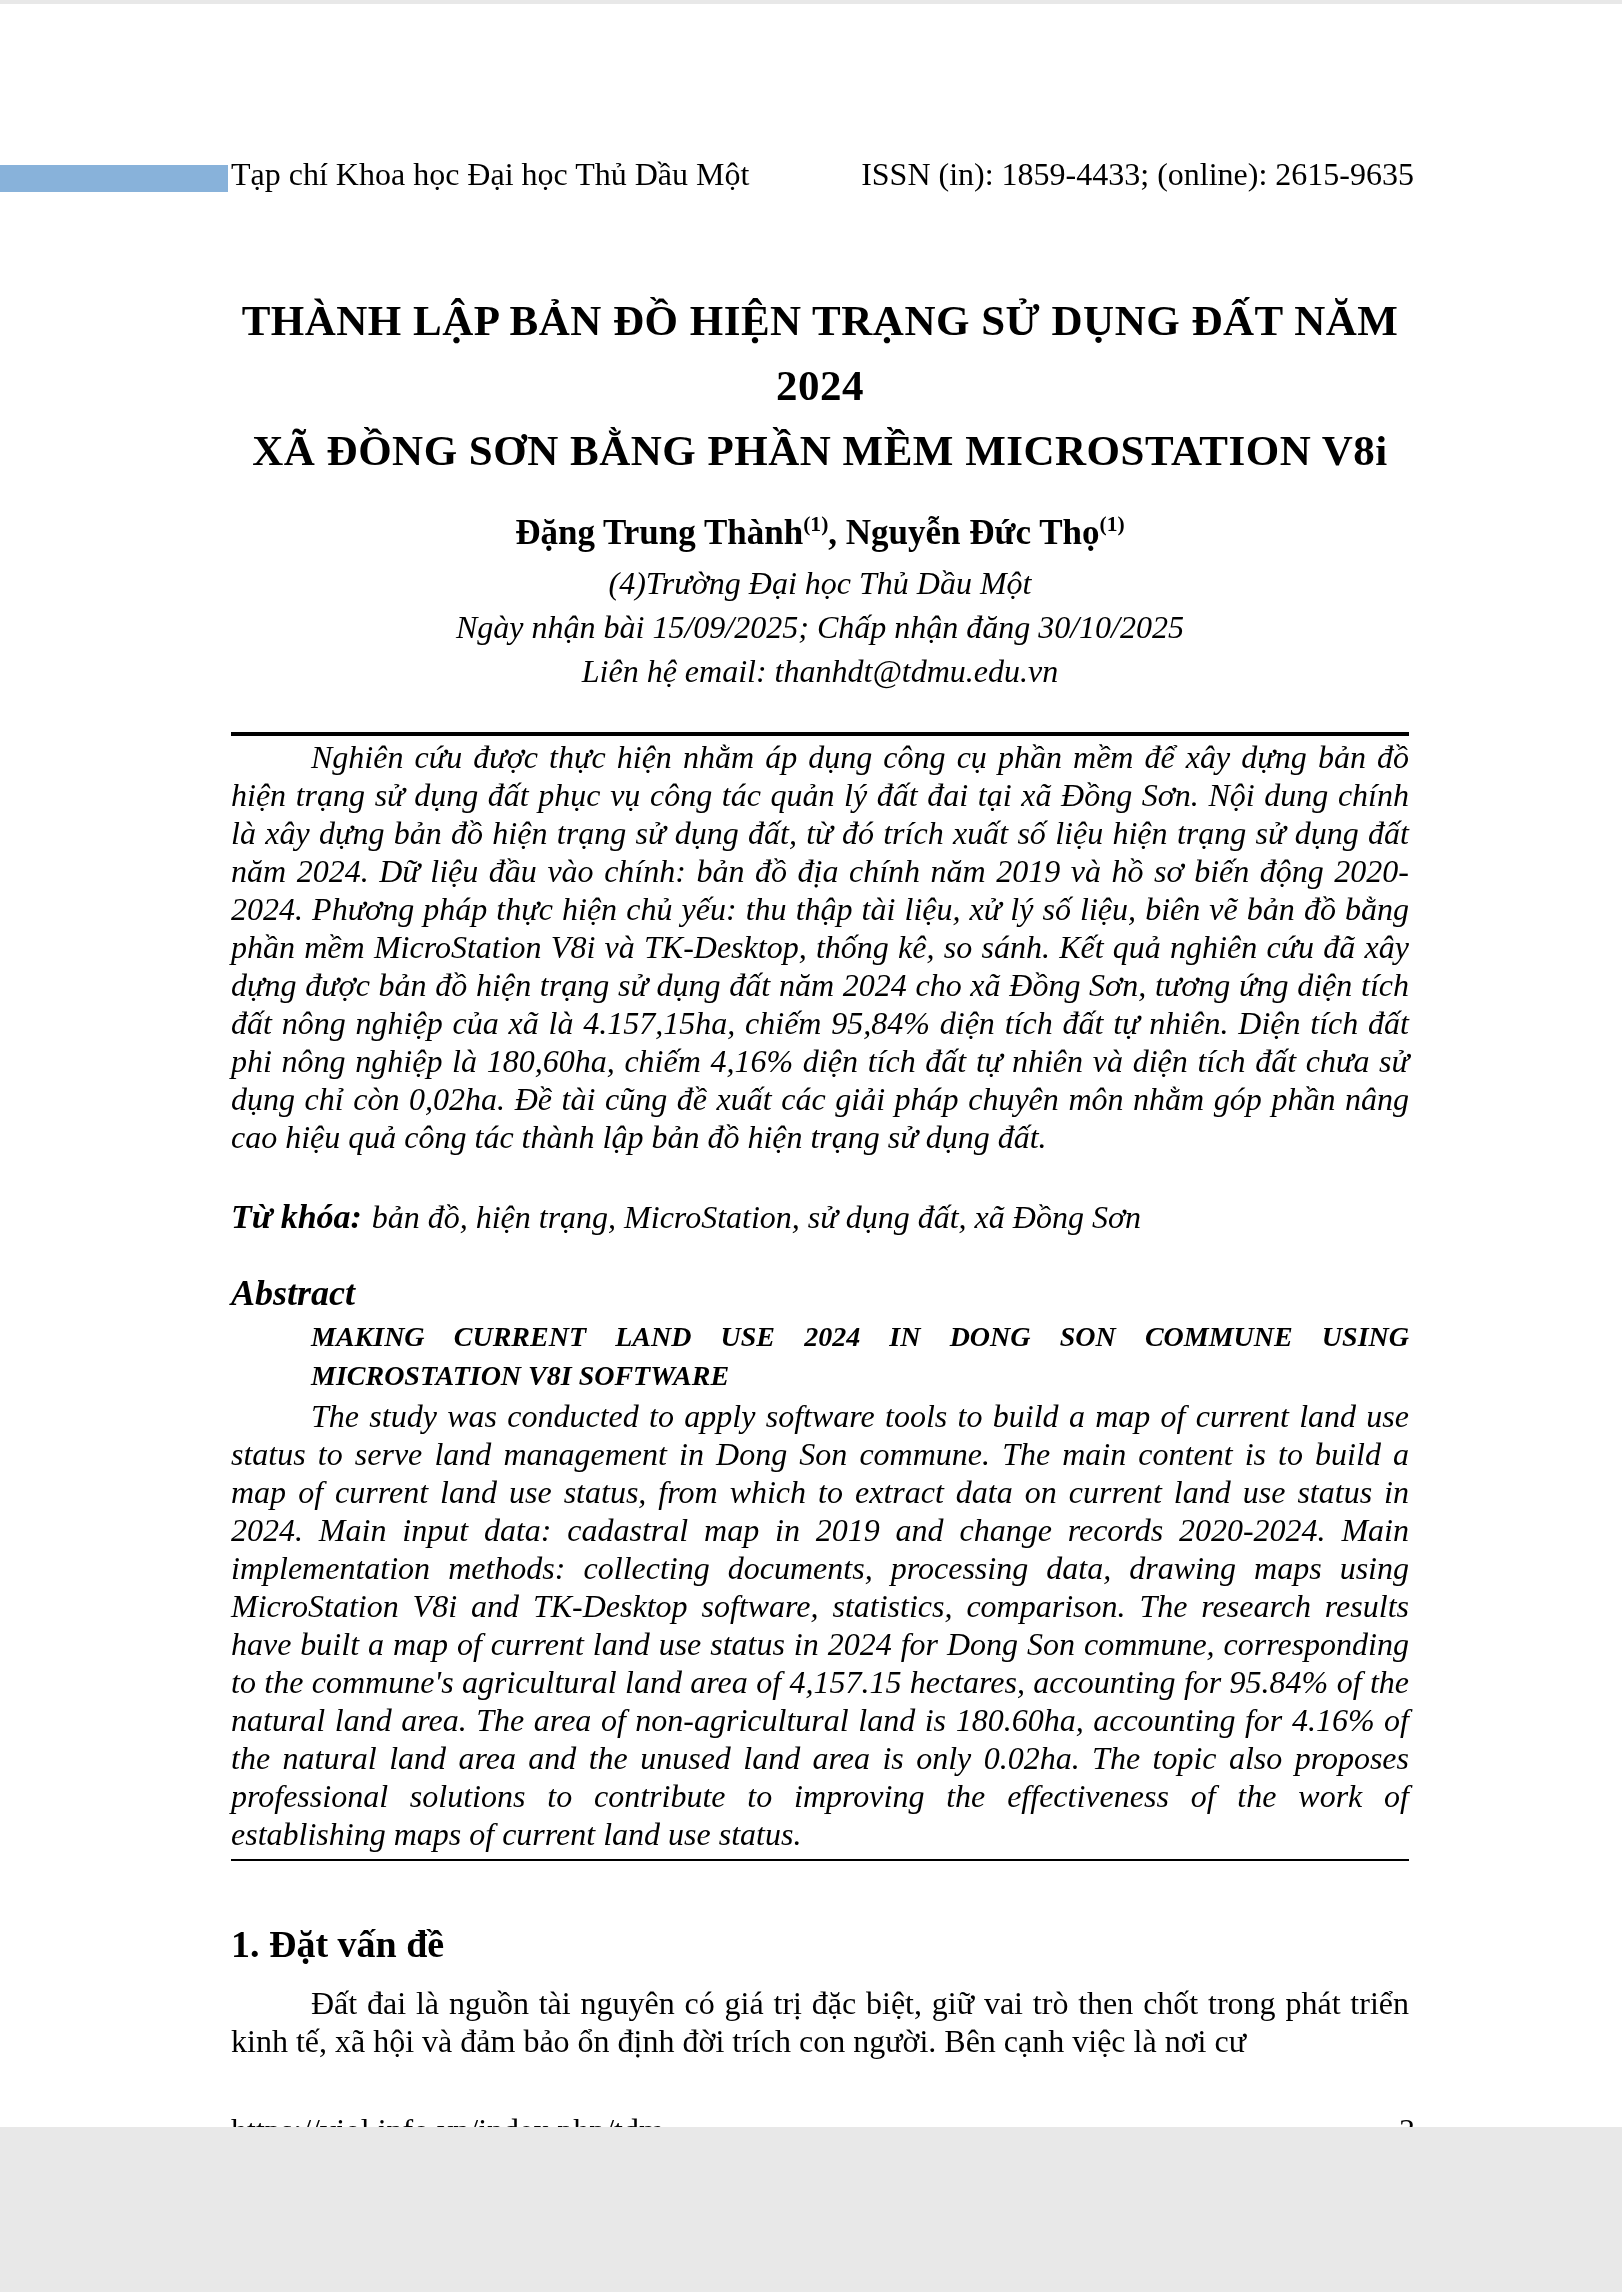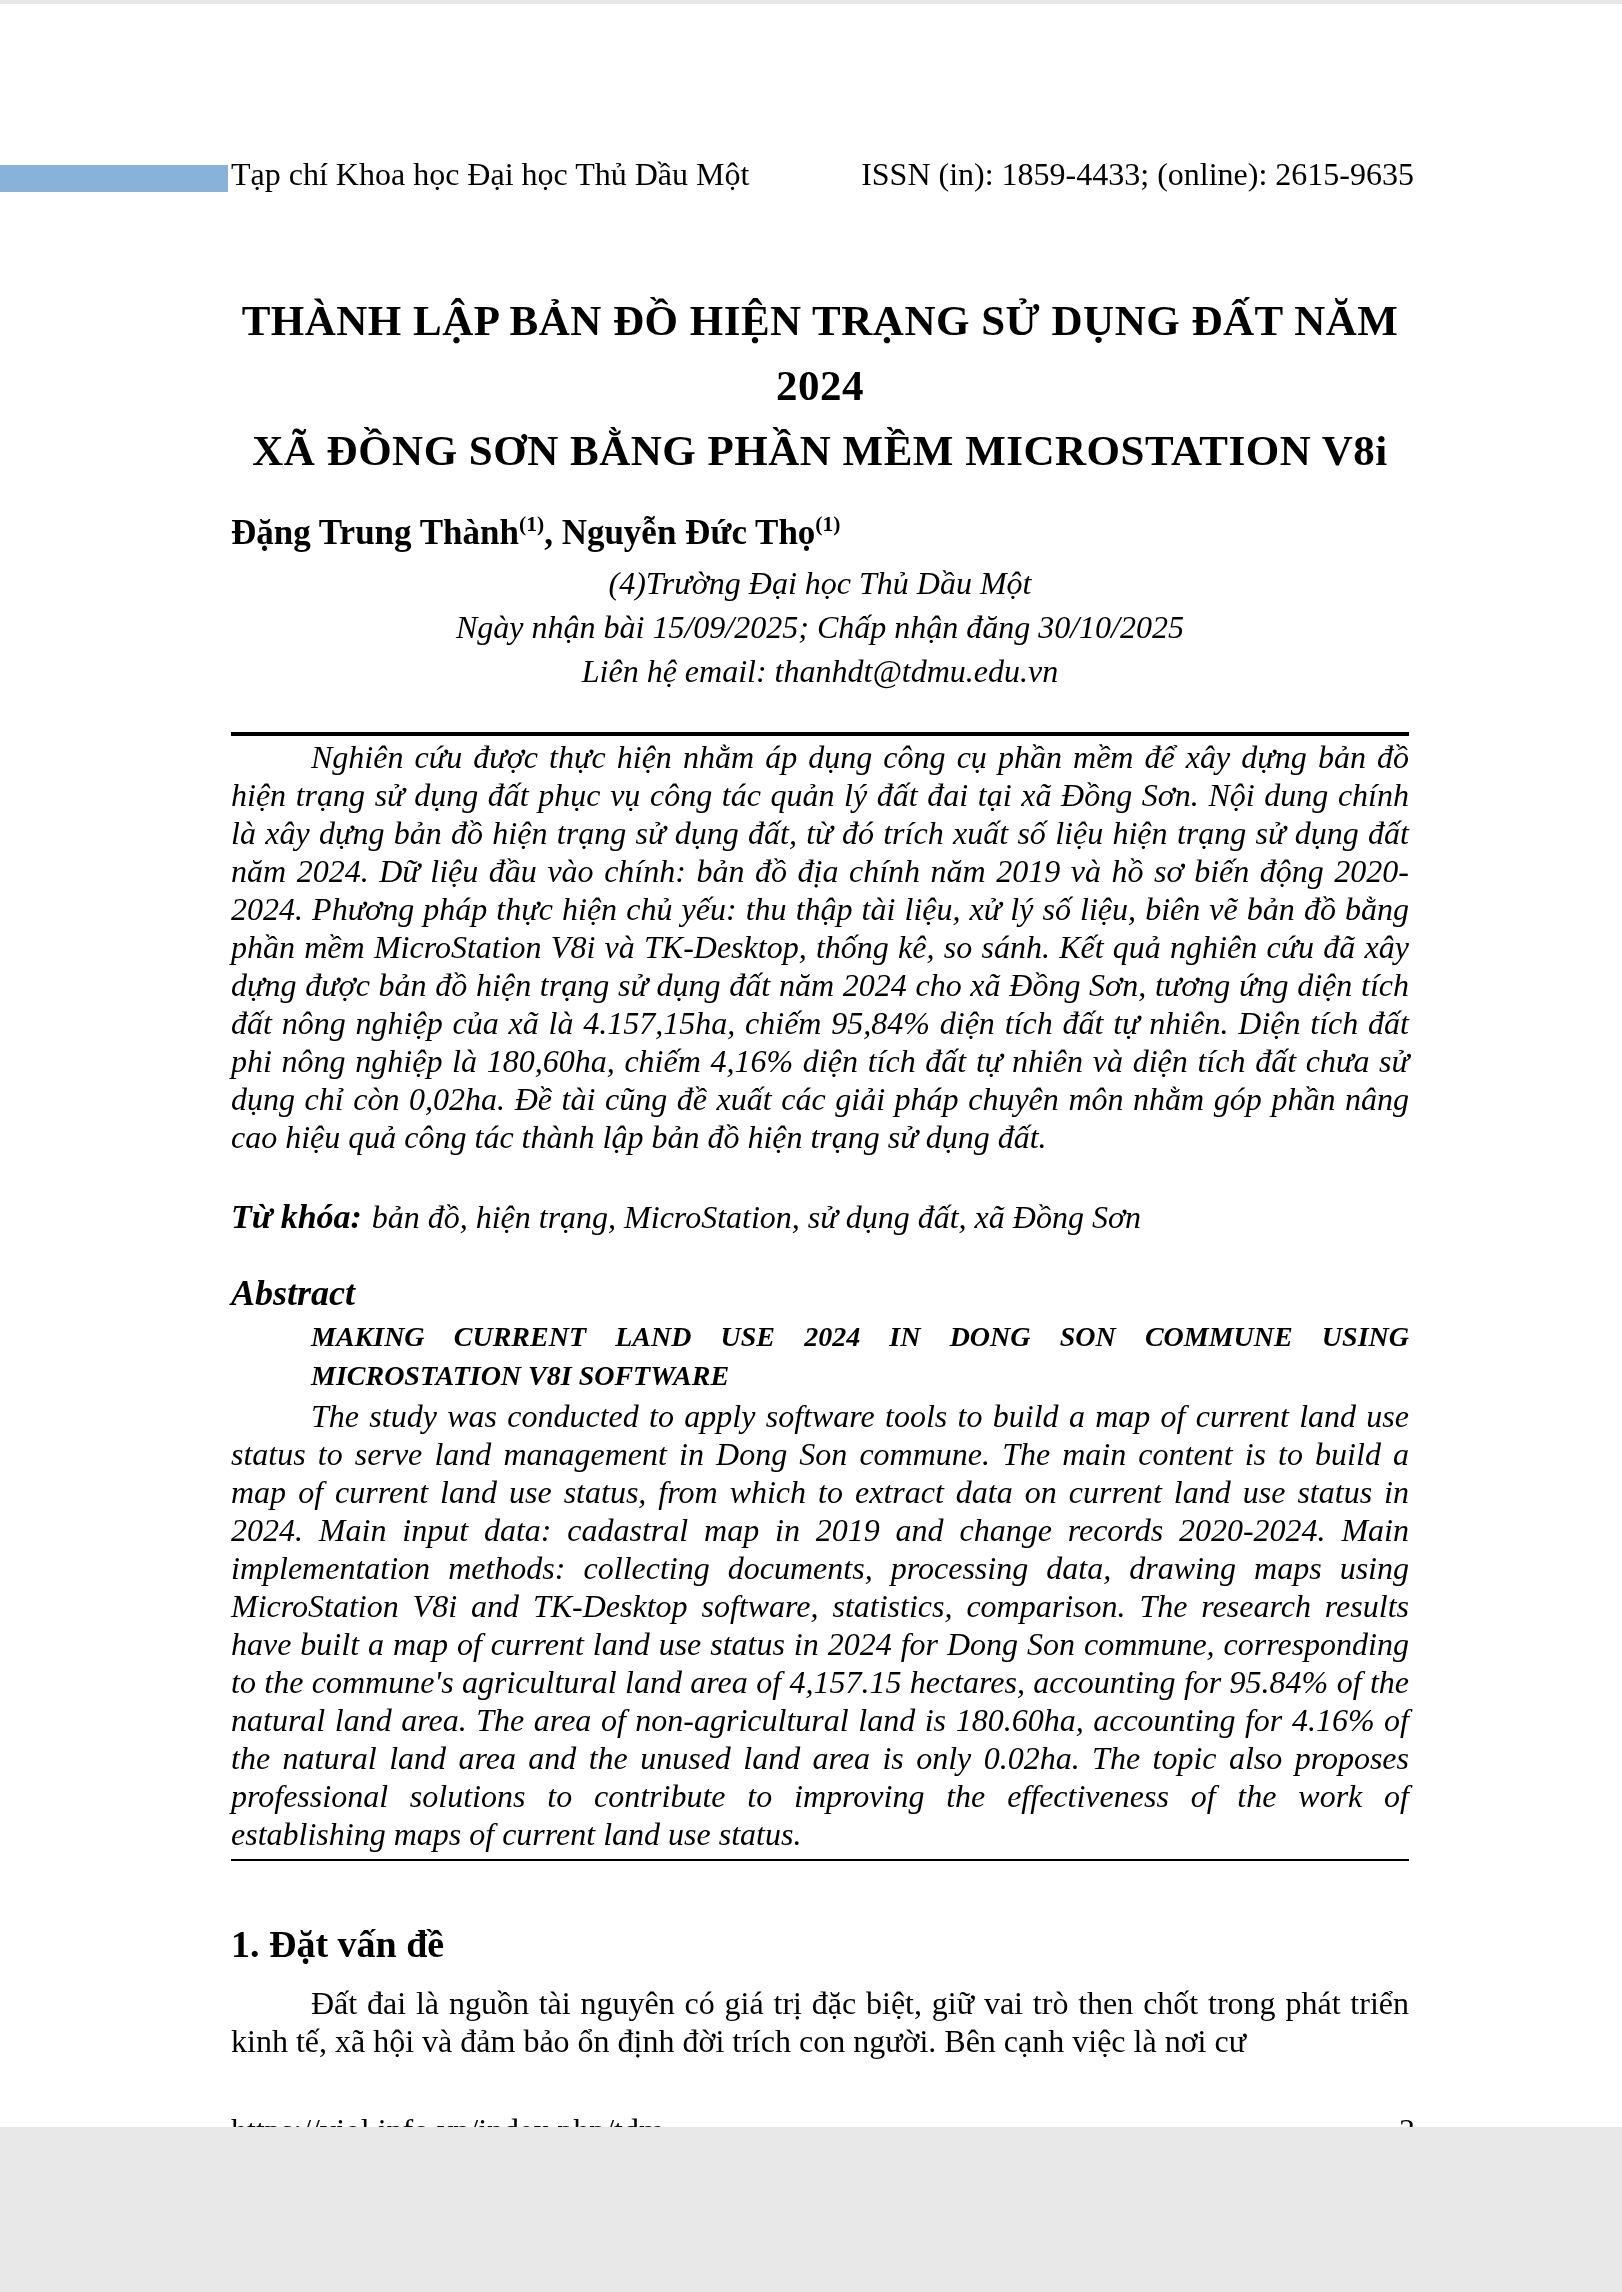--- a/index.html
+++ b/index.html
@@ -38,20 +38,21 @@
     font-size: 43px;
     font-weight: bold;
     line-height: 65px;
     text-align: center;
     letter-spacing: 0.5px;
   }
   .authors {
     margin: 29px 0 0;
     font-size: 35px;
     font-weight: bold;
+    text-align: center;
     line-height: 41px;
   }
   .authors sup { font-size: 21.6px; line-height: 0; }
   .meta-line {
     margin: 0;
     font-size: 32px;
     font-style: italic;
     text-align: center;
     line-height: 44px;
   }

